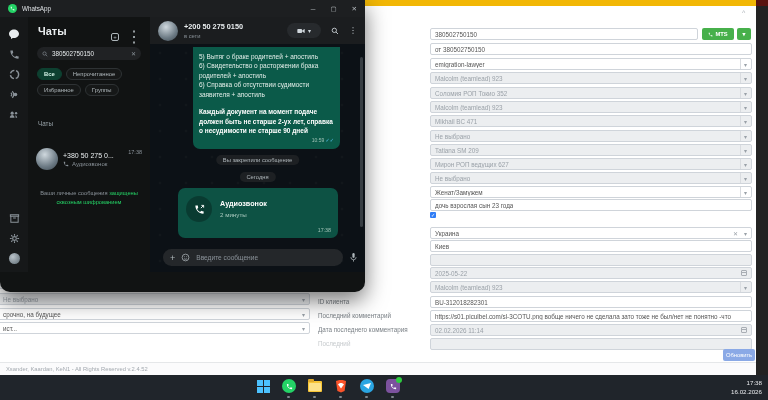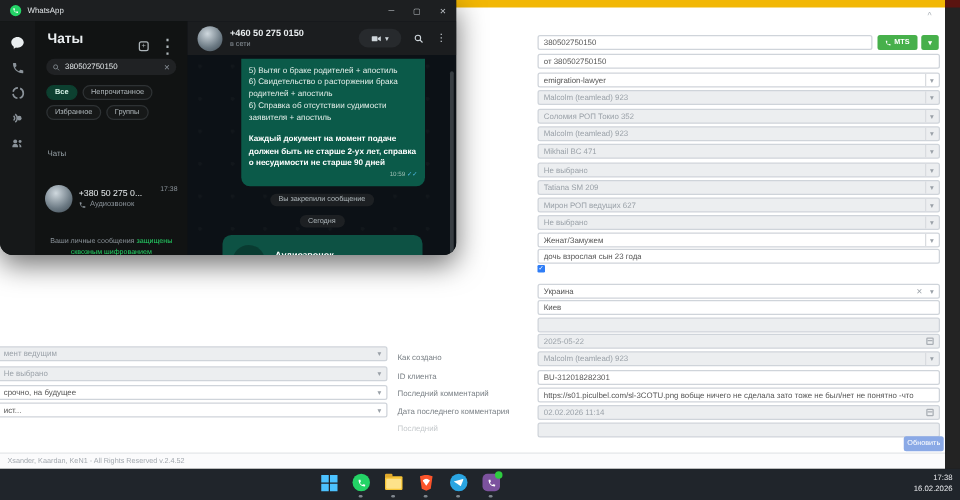--- a/index.html
+++ b/index.html
@@ -39,21 +39,21 @@
   .btn-update { position:absolute; left:723px; top:349px; width:32px; height:12px; background:#8aa9e6;
                 border-radius:2px; color:#fff; font-size:5.8px; display:flex; align-items:center;
                 justify-content:center; }
   .pagefooter { position:absolute; left:0; top:362px; width:756px; height:13px; background:#fbfbfc;
                 border-top:1px solid #e5e7e9; display:flex; align-items:center; padding-left:6px;
                 font-size:5.8px; color:#a3a9af; }
   .rightstrip { position:absolute; left:756px; top:0; width:12px; height:375px; background:#232323; }
   .rightstrip::before { content:""; position:absolute; left:0; top:0; width:12px; height:6px; background:#5a1410; }
 
   
-  .wa { position:absolute; left:0; top:0; width:365px; height:204px; background:#111313;
+  .wa { position:absolute; left:0; top:0; width:365px; height:292px; background:#111313;
         border-radius:0 0 10px 10px; overflow:hidden; box-shadow:0 8px 22px rgba(0,0,0,.55); }
   .wa-titlebar { position:absolute; left:0; top:0; width:100%; height:17px; background:#1d1f21;
                  display:flex; align-items:center; color:#dfe3e6; }
   .wa-logo { width:9px; height:9px; border-radius:50%; background:#24d366; margin-left:8px;
              display:flex; align-items:center; justify-content:center; flex:none; }
   .wa-title { font-size:6.3px; margin-left:5px; }
   .wa-controls { margin-left:auto; margin-right:8px; display:flex; gap:15px; font-size:6.5px; color:#b9bec3; }
   .wa-rail { position:absolute; left:0; top:17px; width:28px; height:255px; background:#161819;
              display:flex; flex-direction:column; align-items:center; padding:11px 0 8px; gap:9px; }
   .wa-rail svg { display:block; }
@@ -368,21 +368,21 @@
       <div class="enc-note">
         <span>Ваши личные сообщения</span>
         <span class="green">защищены сквозным шифрованием</span>
       </div>
     </div>
 
     <div class="wa-chat">
       <div class="wc-head">
         <div class="wc-av"></div>
         <div>
-          <div class="wc-name">+460 50 275 0150</div>
+          <div class="wc-name">+200 50 275 0150</div>
           <div class="wc-status">в сети</div>
         </div>
         <div class="wc-actions">
           <div class="vc-pill">
             <svg width="8" height="6" viewBox="0 0 24 16">
                 <rect x="1" y="2" width="14" height="12" rx="2" fill="#cfd6db"></rect>
                 <path fill="#cfd6db" d="M16 6l7-4v12l-7-4z"></path>
               </svg>
             <span>▾</span>
           </div>

